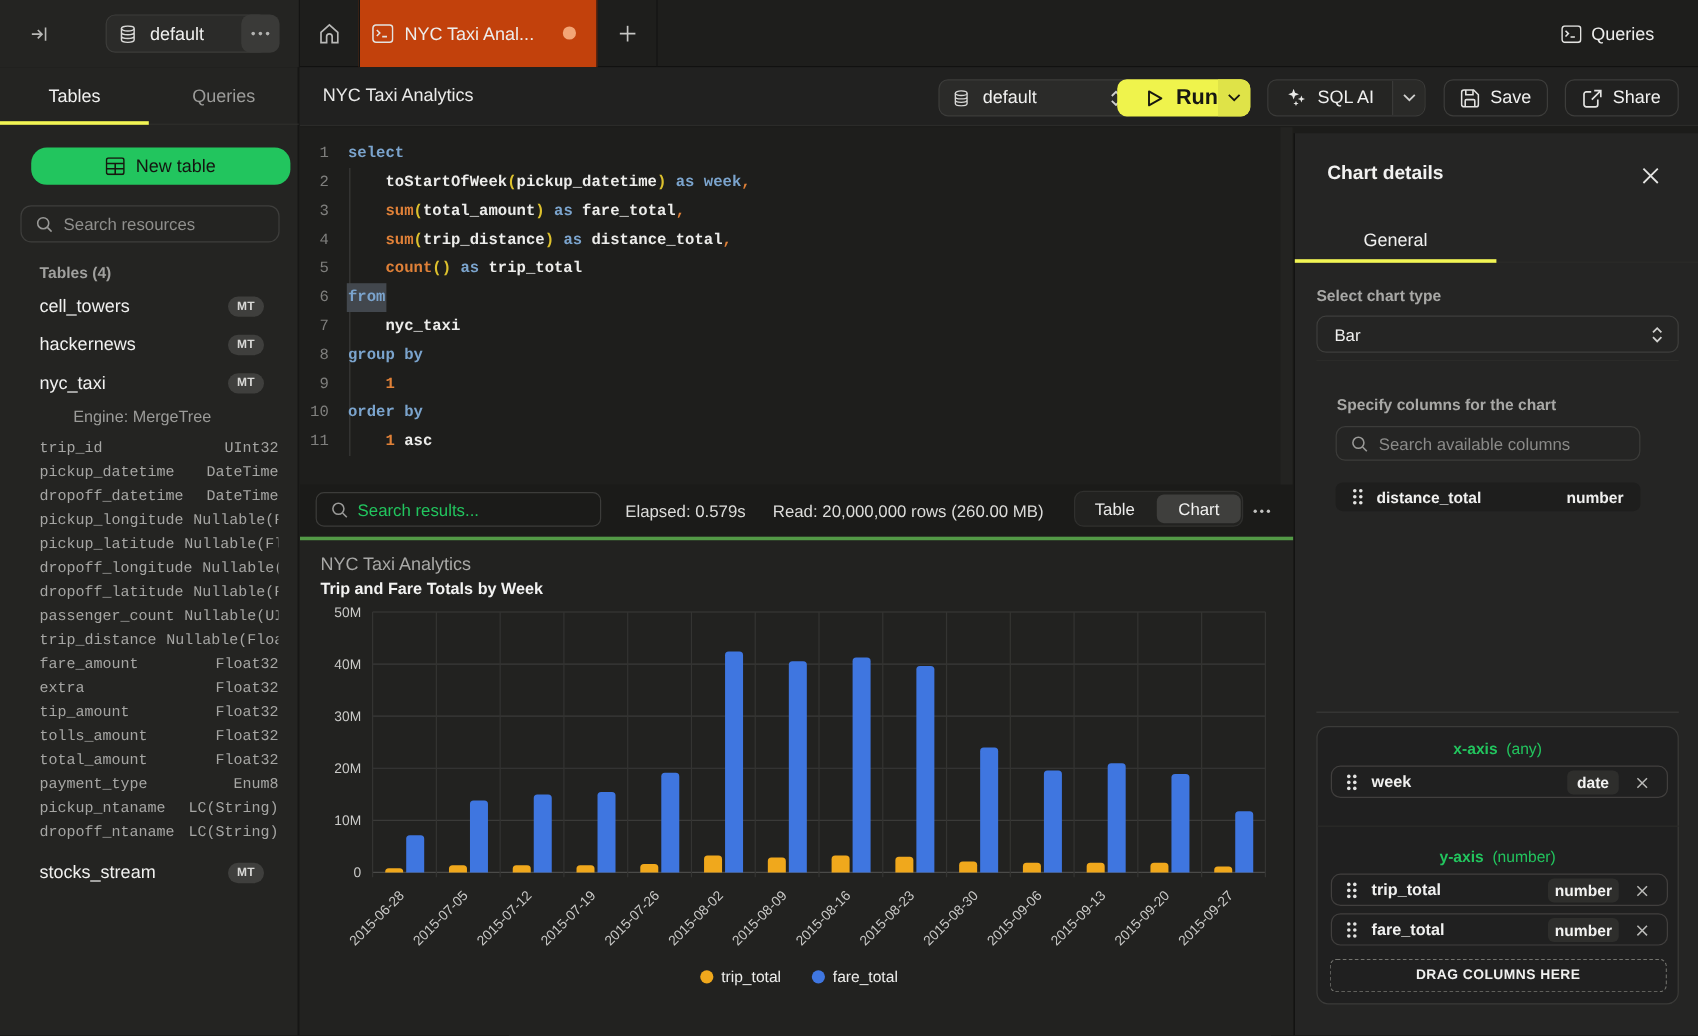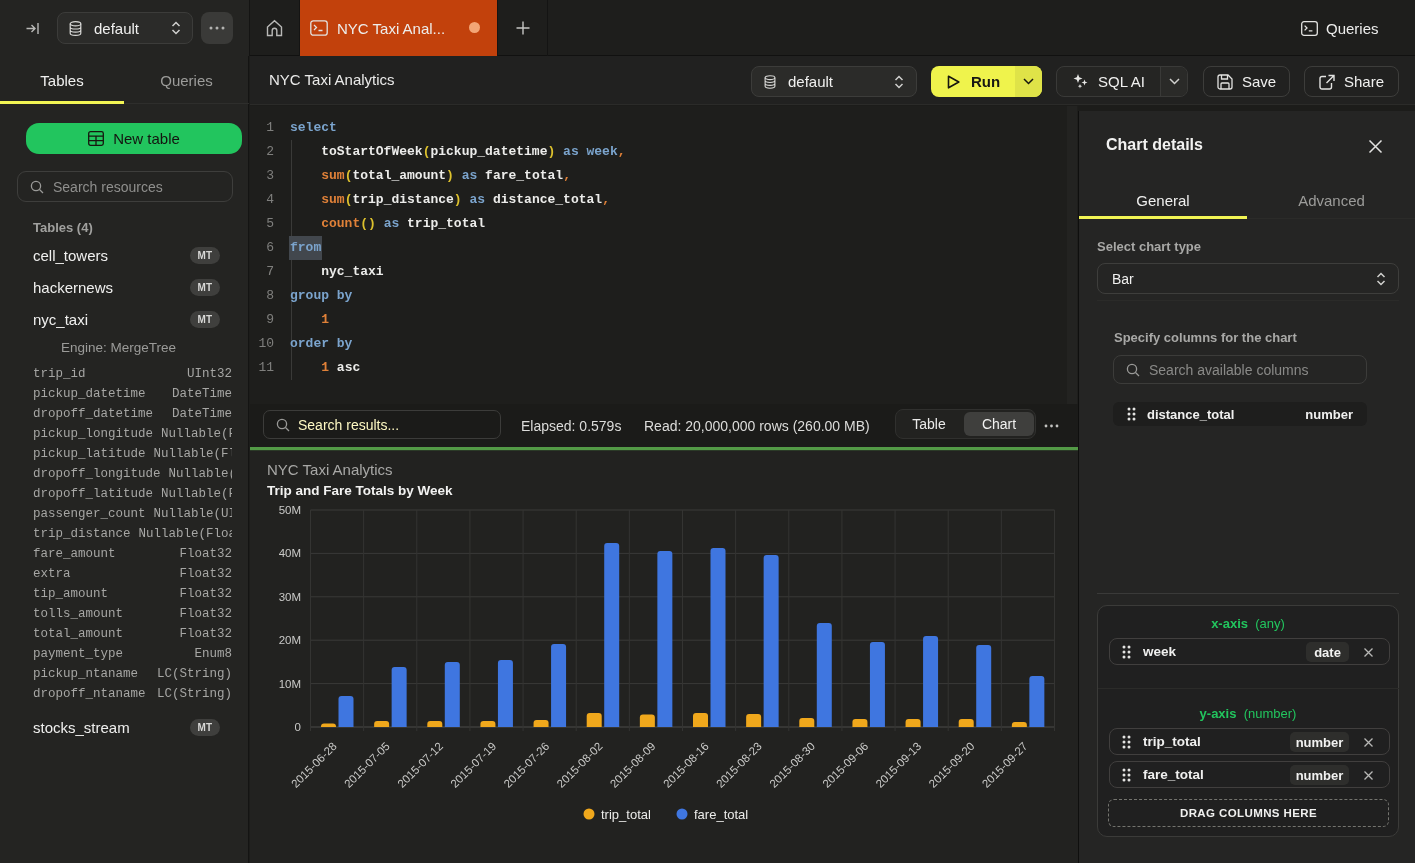--- a/index.html
+++ b/index.html
@@ -5,21 +5,21 @@
   * { margin:0; padding:0; box-sizing:border-box; }
   html,body { width:1415px; height:863px; overflow:hidden; background:#1b1b1a; }
   body { font-family:"Liberation Sans", sans-serif; }
   #app { position:relative; width:1415px; height:863px; background:#1c1c1a; overflow:hidden; }
   .abs { position:absolute; }
   .flex { display:flex; align-items:center; }
 
   
   #topbar { position:absolute; left:0; top:0; width:1415px; height:56px; background:#1e1e1c; border-bottom:1px solid #111110; }
   #topbar-left { position:absolute; left:0; top:0; width:250px; height:56px; background:#242422; border-right:1px solid #141413; }
-  .selbox { background:#2b2b29; border:1px solid #3c3c3a; border-radius:8px; }
+  .selbox { background:#2b2b29; border:1px solid #3c3c3a; border-radius:8px;margin-left:31px; }
   #morebtn { position:absolute; left:201px; top:12px; width:32px; height:32px; background:#3a3a38; border-radius:8px; display:flex; align-items:center; justify-content:center; }
   #hometab { position:absolute; left:250px; top:0; width:49px; height:56px; display:flex; align-items:center; justify-content:center; }
   #activetab { position:absolute; left:299px; top:0; width:199px; height:56px; background:#c2410c; border-left:1px solid #141413; border-right:1px solid #141413; display:flex; align-items:center; }
   #activetab .tabtext { color:#ededec; font-size:15px; margin-left:9px; }
   #tabdot { position:absolute; left:169px; top:22px; width:11px; height:11px; border-radius:50%; background:#f3a576; }
   #plusbtn { position:absolute; left:511px; top:16px; width:24px; height:24px; display:flex; align-items:center; justify-content:center; }
   #tabdiv2 { position:absolute; left:547px; top:0; width:1px; height:56px; background:#141413; }
   #queriesbtn { position:absolute; left:1301px; top:14px; height:28px; display:flex; align-items:center; color:#ededec; font-size:15px; }
   #queriesbtn span { margin-left:8px; }
 
@@ -39,21 +39,21 @@
   .mt { position:absolute; left:157px; width:30px; height:17px; border-radius:9px; background:#3f3f3d; color:#d8d8d6; font-size:10px; font-weight:700; display:flex; align-items:center; justify-content:center; letter-spacing:.3px; }
   .col-row { position:absolute; left:33px; width:199px; height:20px; display:flex; align-items:center; font-family:"Liberation Mono",monospace; font-size:12.5px; color:#a6a6a4; white-space:nowrap; overflow:hidden; }
   .col-row .ty { margin-left:auto; padding-left:8px; }
 
   
   #toolbar { position:absolute; left:250px; top:56px; width:1165px; height:49px; background:#212120; border-bottom:1px solid #2b2b29; }
   #qtitle { position:absolute; left:19px; top:15px; color:#eaeae9; font-size:15px; }
   .tbtn { position:absolute; top:10px; height:31px; border-radius:8px; display:flex; align-items:center; }
   .btn-border { border:1px solid #3d3d3b; }
   #runbtn { left:681px; width:111px; background:#eff34c; overflow:hidden; }
-  #runmain { width:84px; height:36px; display:flex; align-items:center; justify-content:center; color:#171713; font-size:15px; font-weight:600; }
+  #runmain { width:84px; height:36px; display:flex; align-items:center; justify-content:flex-end; color:#171713; font-size:18px; font-weight:600; }
   #runmain svg { margin-right:10px; }
   #runchev { width:27px; height:31px; background:#dfe348; display:flex; align-items:center; justify-content:center; }
   #sqlai { left:806px; width:132px; background:#252523; border:1px solid #3a3a38; overflow:hidden; }
   #sqlai .main { width:103px; height:29px; display:flex; align-items:center; justify-content:center; color:#f0f0ef; font-size:15px; font-weight:500; }
   #sqlai .main svg { margin-right:9px; }
   #sqlai .chev { width:27px; height:29px; border-left:1px solid #3a3a38; background:#2a2a28; display:flex; align-items:center; justify-content:center; }
   #savebtn { left:953px; width:87px; justify-content:center; color:#f0f0ef; font-size:15px; font-weight:500; }
   #savebtn svg { margin-right:9px; }
   #sharebtn { left:1054px; width:95px; justify-content:center; color:#f0f0ef; font-size:15px; font-weight:500; }
   #sharebtn svg { margin-right:9px; }
@@ -66,21 +66,21 @@
   .code { position:absolute; left:40px; font-family:"Liberation Mono",monospace; font-size:13px; font-weight:700; line-height:24px; white-space:pre; color:#ececea; }
   .kw { color:#7ba4cd; }
   .fn { color:#e08138; }
   .pa { color:#ddc12d; }
   .cm { color:#e08138; }
   #indent-guide { position:absolute; left:40.5px; top:34px; width:1px; height:240px; background:#3a3a38; }
   #fromsel { position:absolute; left:39px; top:130px; width:33px; height:24px; background:#42474d; }
 
   
   #resultsbar { position:absolute; left:250px; top:404px; width:828px; height:43px; background:#1b1b19; }
-  #ressearch { position:absolute; left:13px; top:6px; width:238px; height:29px; border:1px solid #3c3c3a; border-radius:7px; display:flex; align-items:center; color:#fef9c3; font-size:14px; }
+  #ressearch { position:absolute; left:13px; top:6px; width:238px; height:29px; border:1px solid #3c3c3a; border-radius:7px; display:flex; align-items:center; color:#22c55e; font-size:14px; }
   #ressearch svg { margin-left:12px; margin-right:8px; }
   .resinfo { position:absolute; top:0; height:43px; display:flex; align-items:center; color:#dcdcda; font-size:14px; }
   #toggle { position:absolute; left:645px; top:5px; width:141px; height:30px; background:#222220; border:1px solid #30302e; border-radius:8px; display:flex; align-items:center; }
   #toggle .seg1 { width:66px; text-align:center; color:#eaeae9; font-size:14px; }
   #toggle .seg2 { position:absolute; left:68px; top:2px; width:70px; height:24px; background:#3f3f3d; border-radius:6px; color:#f2f2f1; font-size:14px; display:flex; align-items:center; justify-content:center; }
   #resdots { position:absolute; left:794px; top:0; height:43px; display:flex; align-items:center; }
 
   
   #chartwrap { position:absolute; left:250px; top:447px; width:828px; height:416px; background:#222220; }
 
@@ -489,21 +489,20 @@
     </svg>
   </div>
 
   <div id="panel">
     <div id="ptitle">Chart details</div>
     <div id="pclose"><svg width="15" height="15" viewBox="0 0 15 15" stroke="#e3e3e1" stroke-width="1.5">
           <path d="M1.5 1.5 L13.5 13.5 M13.5 1.5 L1.5 13.5"></path>
         </svg></div>
     <div id="ptabs">
         <div class="g">General</div>
-        <div class="a">Advanced</div>
         <div class="yline"></div>
       </div>
     <div class="plabel" style="left:18px;top:128px;">Select chart type</div>
     <div id="barsel">
       <span style="margin-left:14px;">Bar</span>
       <svg style="margin-left:auto;margin-right:12px" width="10" height="14" viewBox="0 0 10 14" fill="none" stroke="#d0d0ce" stroke-width="1.5">
           <path d="M1.5 5 L5 1.5 L8.5 5 M1.5 9 L5 12.5 L8.5 9"></path>
         </svg>
     </div>
     <div id="pdivider"></div>

